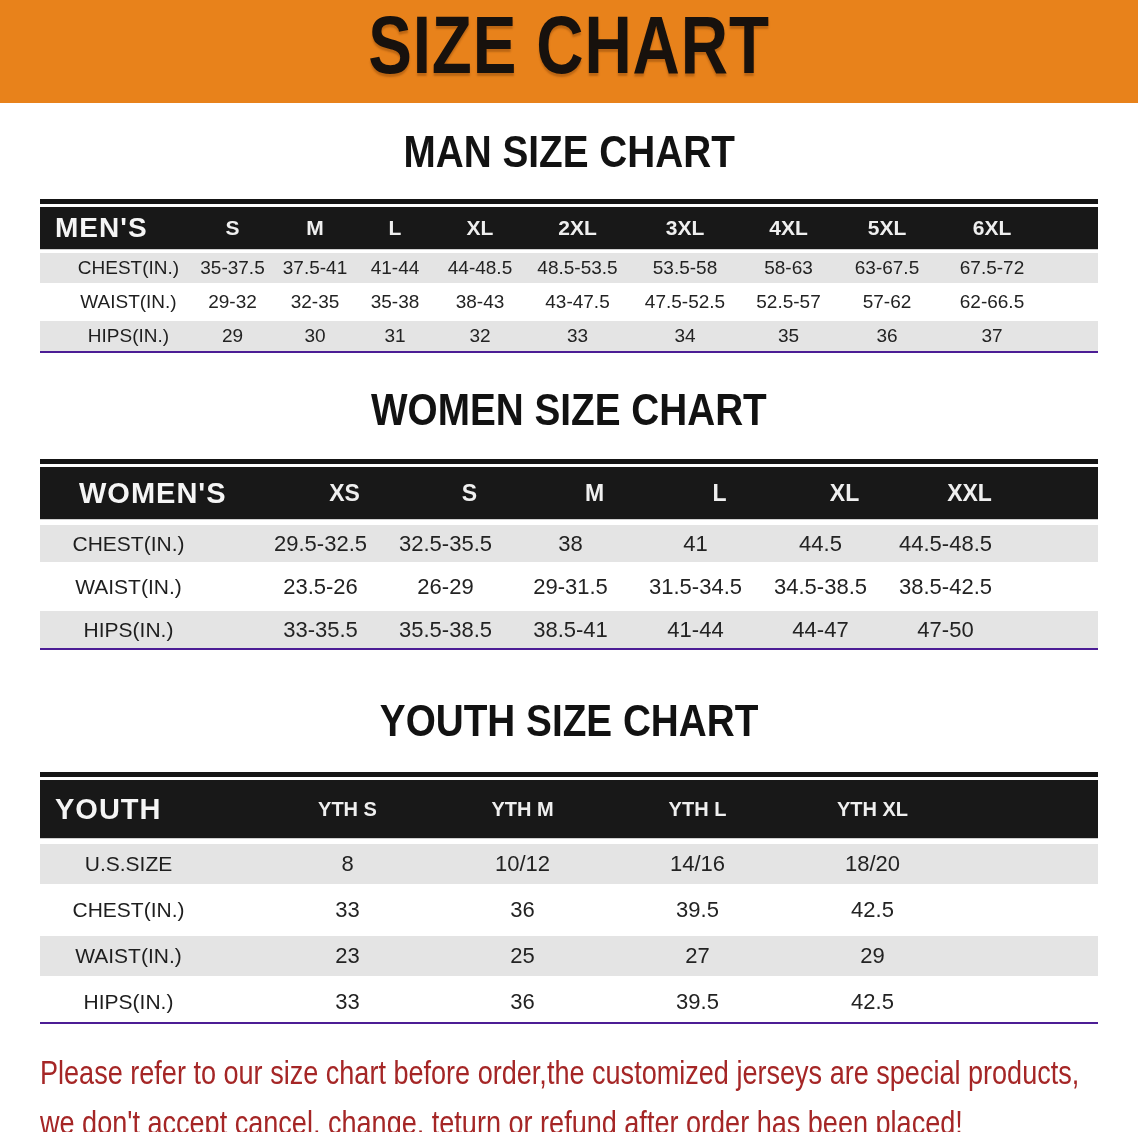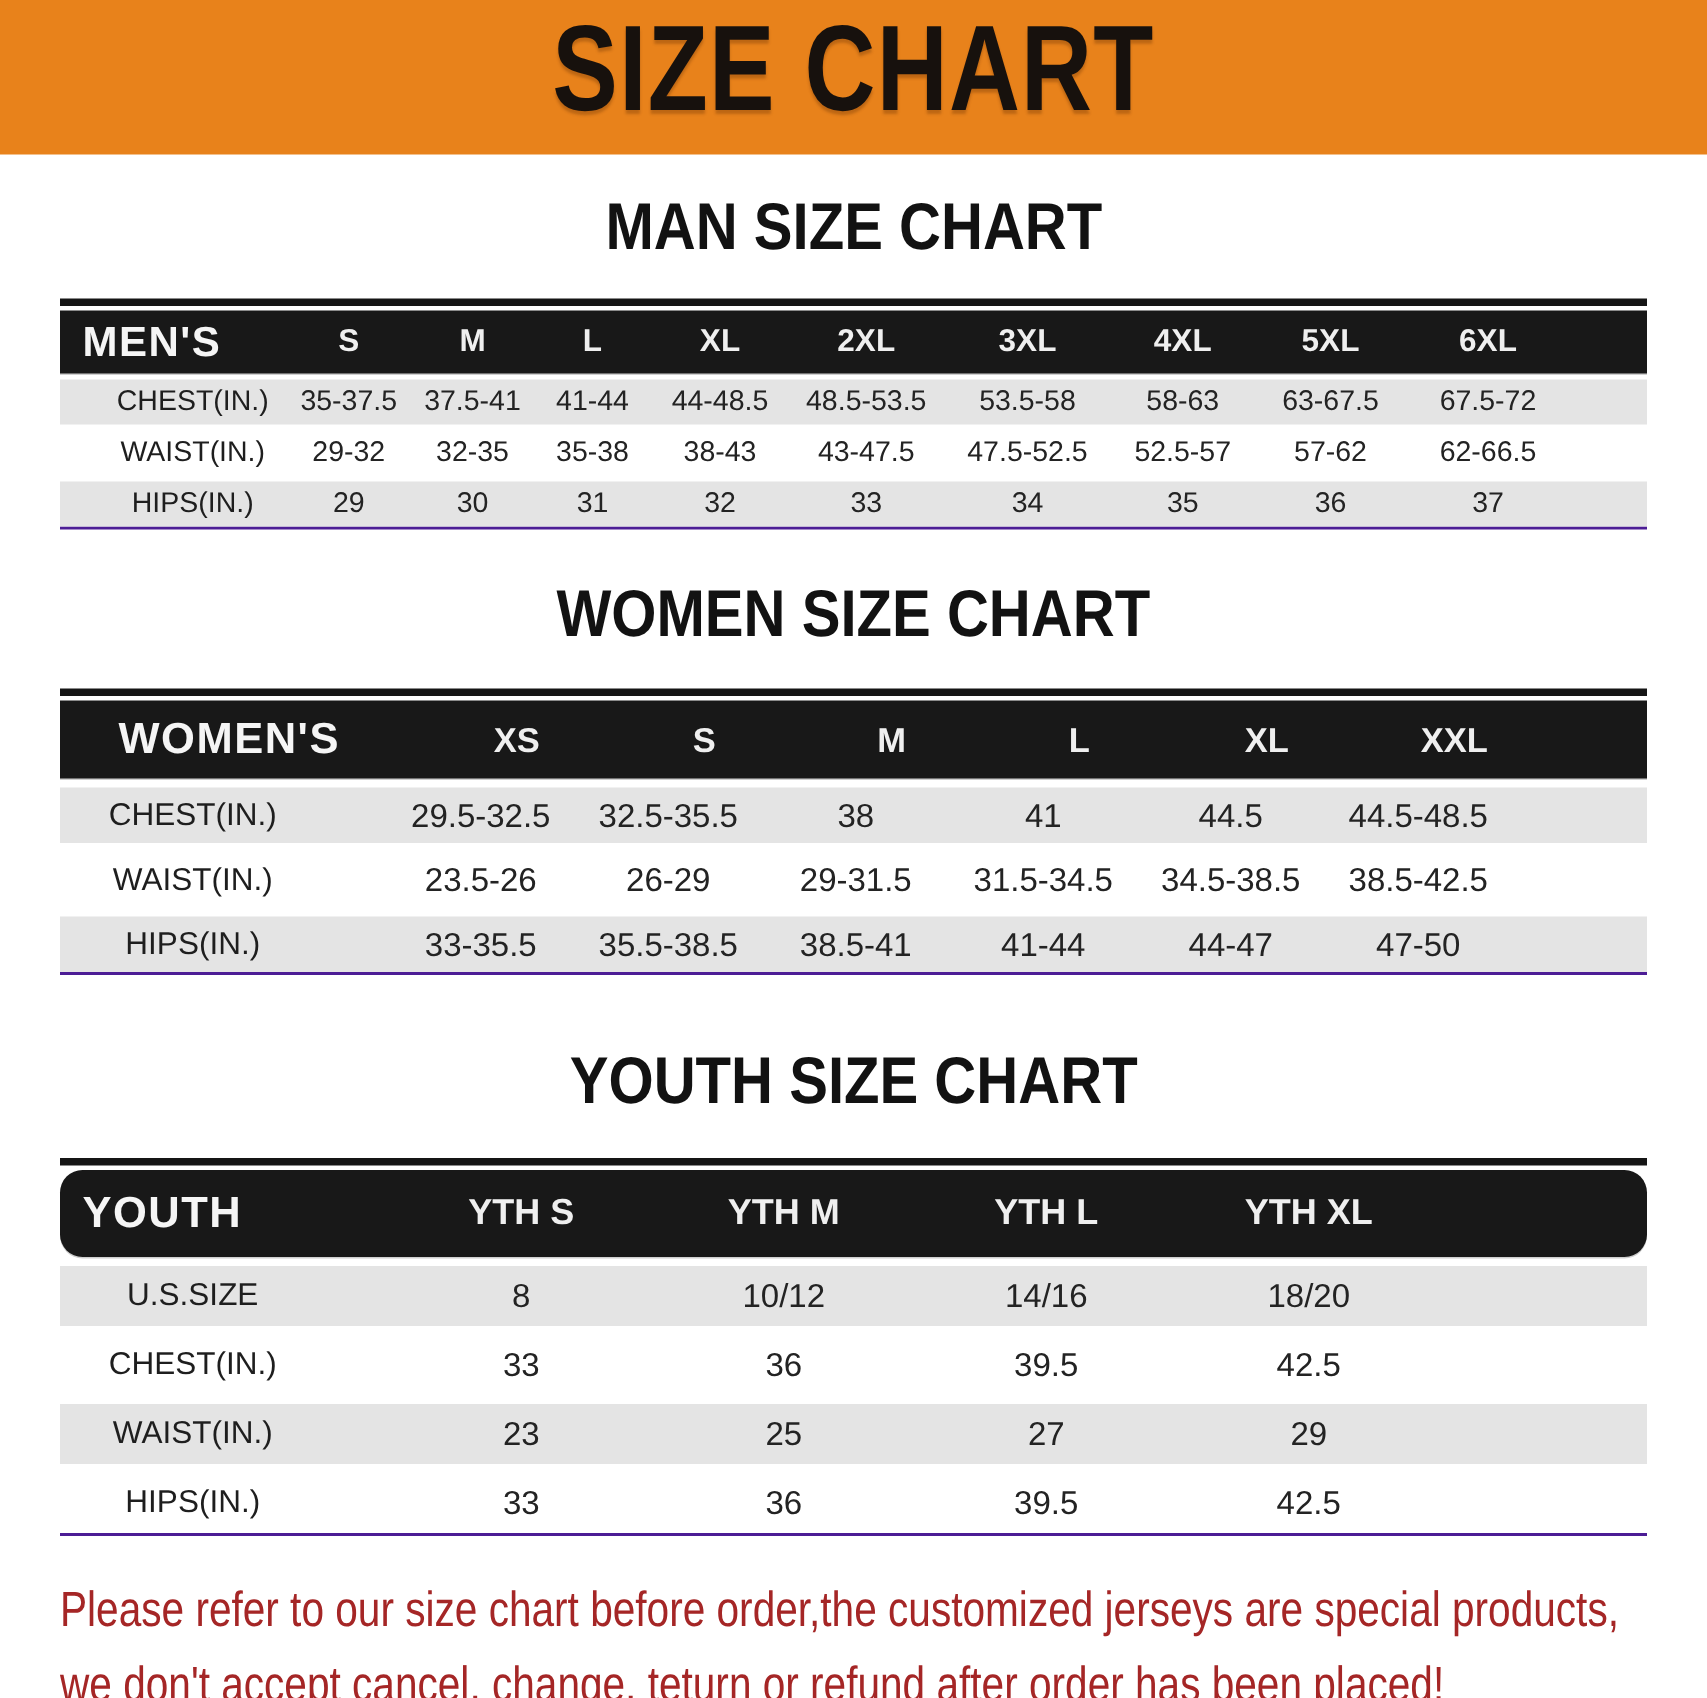--- a/index.html
+++ b/index.html
@@ -64,24 +64,24 @@
   .tbl-women .t-header{height:52px;padding-left:24px;}
   .tbl-women .t-row{height:37px;margin-top:6px;font-size:22px;}
   .tbl-women .t-header-label{font-size:29px;}
   .tbl-women .t-col-header{font-size:23px;}
   .tbl-women .t-row-label{font-size:21px;}
   
   .tbl-youth .t-header,.tbl-youth .t-row{
     grid-template-columns:220px 175px 175px 175px 175px 1fr;
   }
   .tbl-youth .t-label{padding-right:70px;box-sizing:border-box;}
-  .tbl-youth .t-header{height:58px;border-radius:15px;}
+  .tbl-youth .t-header{height:58px;}
   .tbl-youth .t-row{height:40px;margin-top:6px;font-size:22px;}
   .tbl-youth .t-header-label{font-size:29px;}
-  .tbl-youth .t-col-header{font-size:24px;}
+  .tbl-youth .t-col-header{font-size:20px;}
   .tbl-youth .t-row-label{font-size:21px;}
   
   .footer-note{margin:24px 0 0 40px;}
   .footer-line{
     display:block;font-size:33px;line-height:1.52;font-weight:400;
     white-space:nowrap;transform:scaleX(0.82);transform-origin:0 50%;
   }
 </style>
 </head>
 <body>

